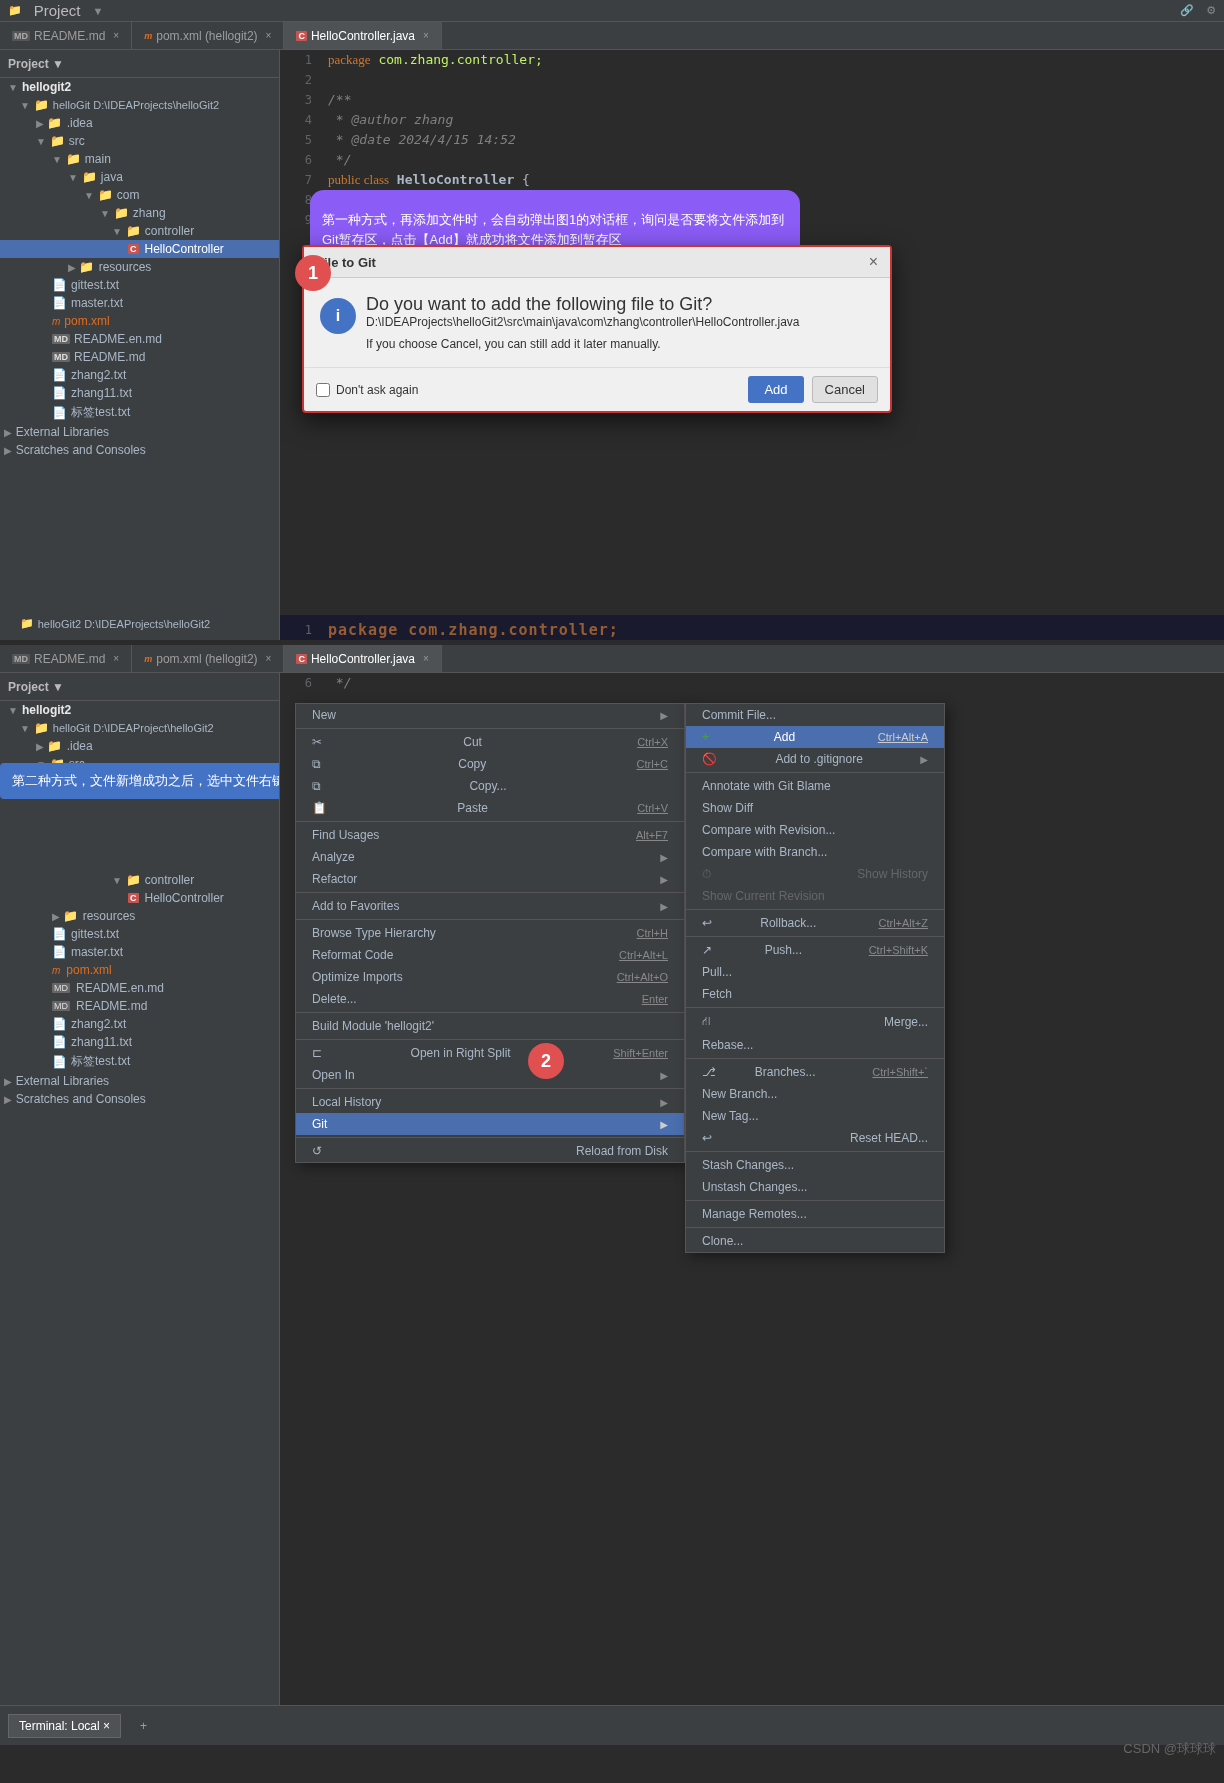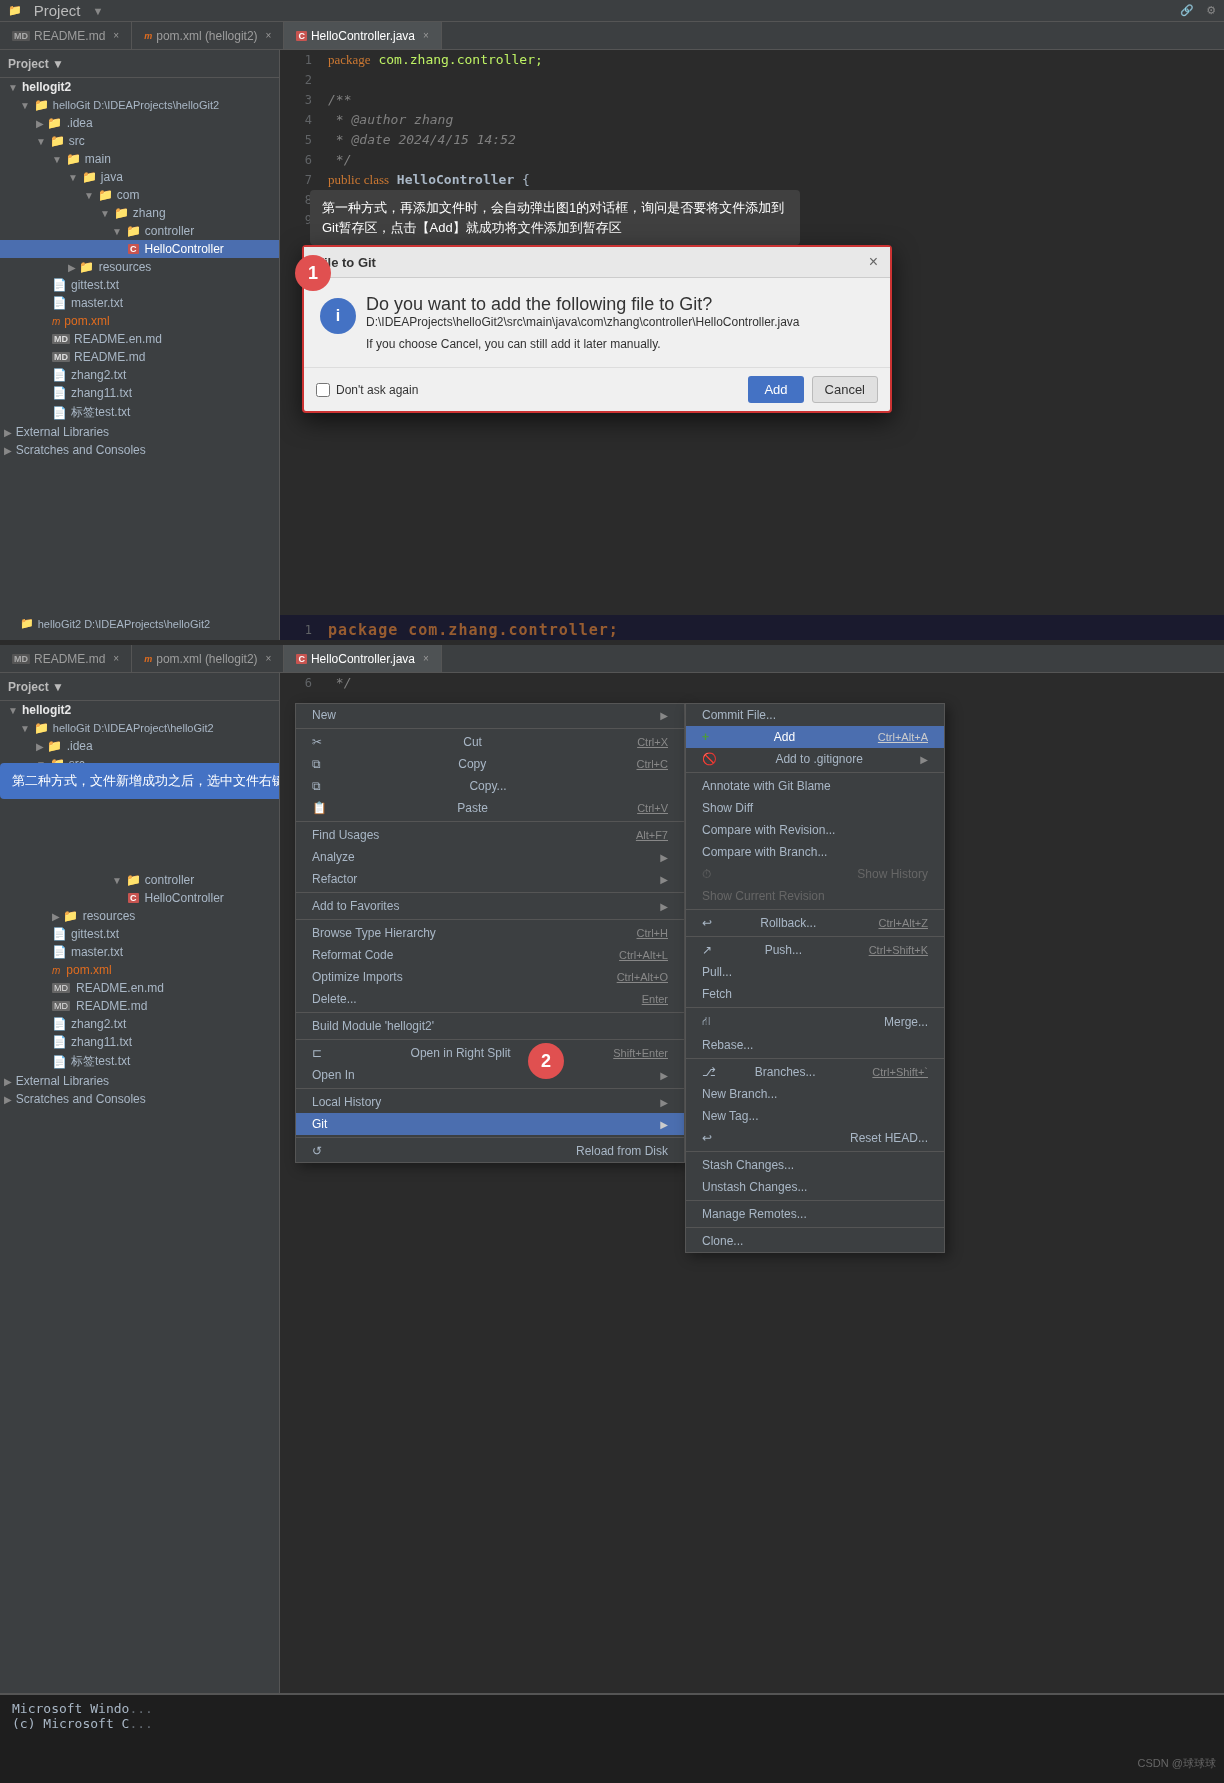--- a/index.html
+++ b/index.html
@@ -27,21 +27,21 @@
     
     .editor { flex: 1; background: #2b2b2b; overflow: hidden; position: relative; }
     .line { display: flex; line-height: 20px; }
     .line-num { width: 40px; text-align: right; padding-right: 8px; color: #606366; font-family: 'Consolas', monospace; font-size: 12px; user-select: none; }
     .line-content { font-family: 'Consolas', monospace; font-size: 13px; padding-left: 8px; white-space: pre; }
     .kw { color: #cc7832; font-family: Liberation Serif, serif; }
     .pkg { color: #bef264; }
     .cmt { color: #808080; font-style: italic; }
 
     
-    .annotation-box { position: absolute; background: #404040; color: white; padding: 8px 12px; font-size: 13px; border-radius: 4px; line-height: 1.5; z-index: 10; }
+    .annotation-box { position: absolute; background: #8b5cf6; color: white; padding: 20px 12px; font-size: 13px; border-radius: 14px; line-height: 1.5; z-index: 10; }
     .btn-add { background: #4472c4; color: white; border: none; padding: 5px 16px; border-radius: 3px; cursor: pointer; font-size: 13px; }
     .btn-cancel { background: #e0e0e0; color: #333; border: 1px solid #bbb; padding: 5px 12px; border-radius: 3px; cursor: pointer; font-size: 13px; }
 
     
     .context-menu { position: absolute; background: #3c3f41; border: 1px solid #555; box-shadow: 4px 4px 12px rgba(0,0,0,0.4); z-index: 200; min-width: 220px; }
     .cm-item { padding: 4px 16px; font-size: 12px; color: #a9b7c6; cursor: pointer; display: flex; justify-content: space-between; align-items: center; white-space: nowrap; }
     .cm-item.active { background: #4b6eaf; color: white; }
     .cm-item.disabled { color: #666; cursor: default; }
     .cm-separator { height: 1px; background: #555; margin: 2px 0; }
     .cm-shortcut { color: #888; font-size: 11px; margin-left: 20px; text-decoration: underline; }
@@ -52,21 +52,21 @@
 
     
     .badge-num { width: 36px; height: 36px; border-radius: 50%; background: #e05050; color: white; font-size: 18px; font-weight: bold; display: flex; align-items: center; justify-content: center; position: absolute; z-index: 300; }
 
     
     .bottom-bar { height: 40px; background: #3c3f41; display: flex; align-items: center; padding: 0 8px; border-top: 1px solid #555; gap: 8px; }
     .bottom-tab { padding: 4px 10px; font-size: 12px; color: #9d9d9d; cursor: pointer; border: 1px solid transparent; }
     .bottom-tab.active { background: #4e5254; color: #ffffff; border-color: #666; }
 
     
-    .watermark { position: absolute; bottom: 12px; right: 8px; font-size: 11px; color: #666; text-align: center; }
+    .watermark { position: absolute; bottom: 25px; right: 8px; font-size: 13px; color: #666; text-align: center; }
 
     .red-circle-1 { top: 420px; left: 192px; }
 
     
     .page { position: relative; width: 1224px; height: 1783px; overflow: hidden; }
   </style>
 </head>
 <body>
 
 <div class="page">
@@ -611,24 +611,18 @@
 
       </div>
     </div>
 
     <div class="bottom-bar" style="position:absolute;bottom:0;left:0;width:100%;">
       <div class="bottom-tab active">Terminal: Local ×</div>
       <div class="bottom-tab">+</div>
     </div>
   </div>
 
-  <div style="position:absolute;bottom:0;left:0;width:1224px;height:90px;background:#1e1e1e;border-top:2px solid #555;">
-    <div style="padding:6px 12px;font-family:'Consolas',monospace;font-size:13px;color:#a9b7c6;">
-      <div>Microsoft Windo<span style="opacity:0.5;">...</span></div>
-      <div>(c) Microsoft C<span style="opacity:0.5;">...</span></div>
-    </div>
-  </div>
 
   <div class="watermark">
     <span>CSDN @球球球</span>
   </div>
 
 </div>
 
 </body></html>

